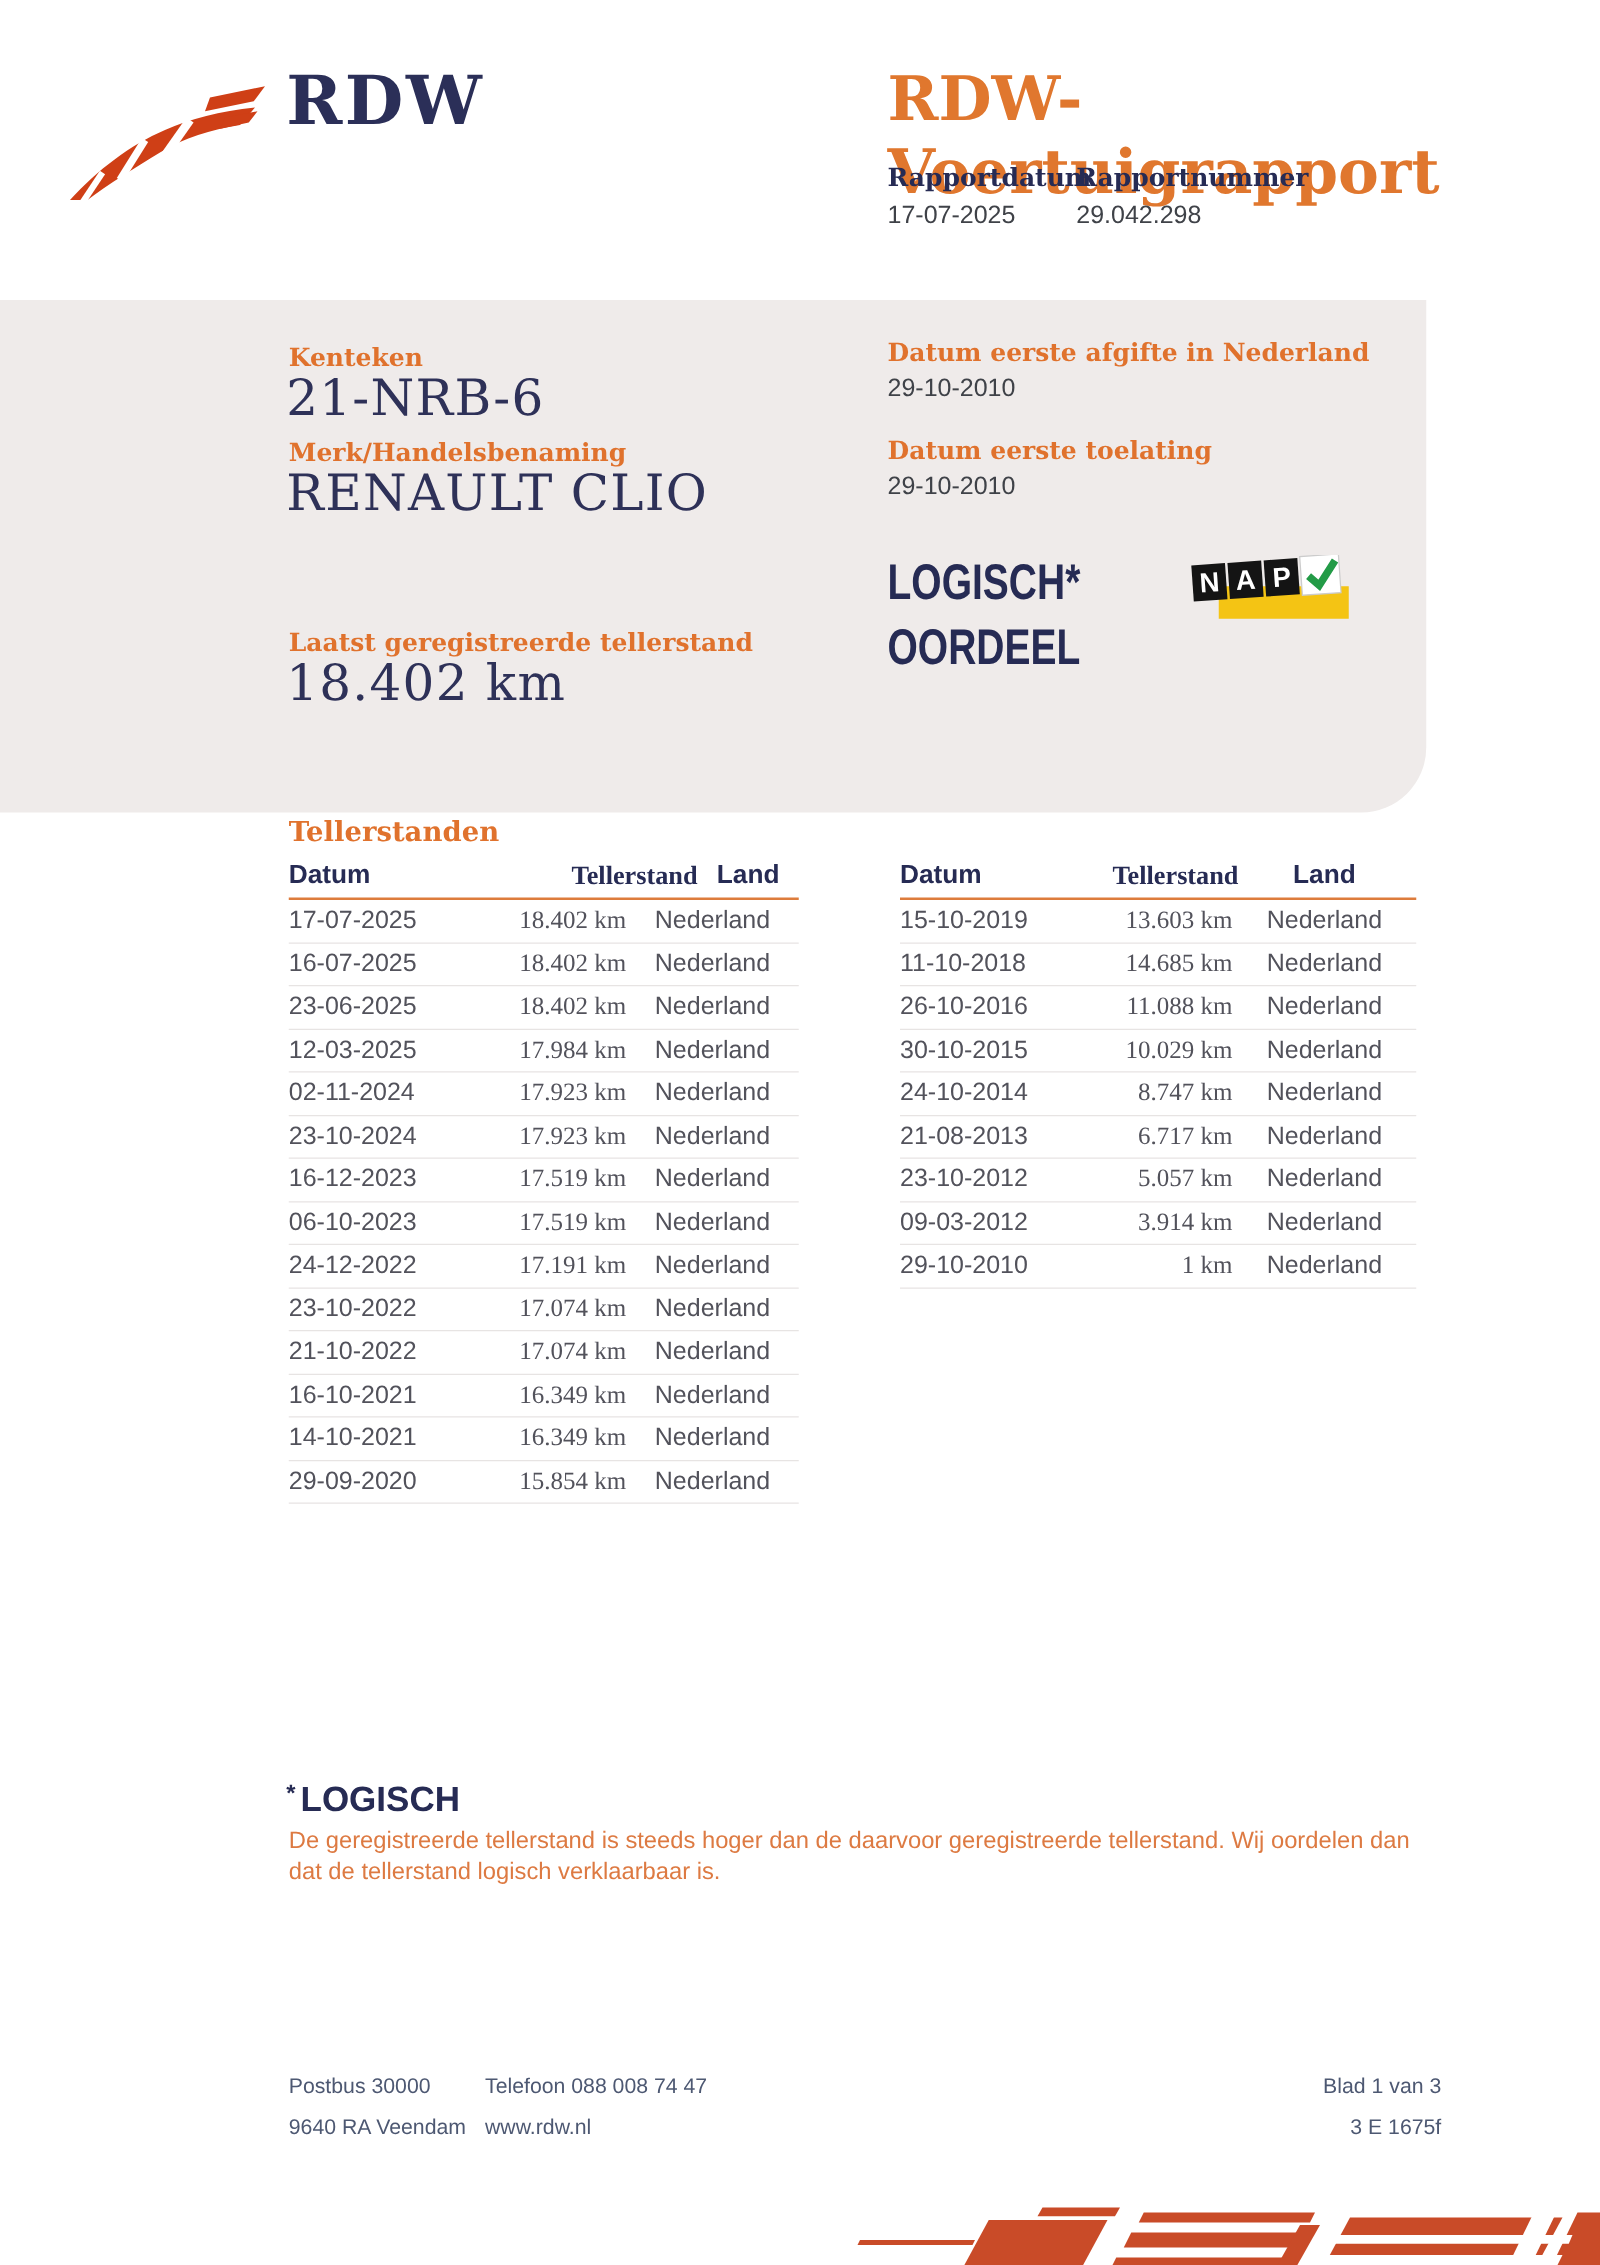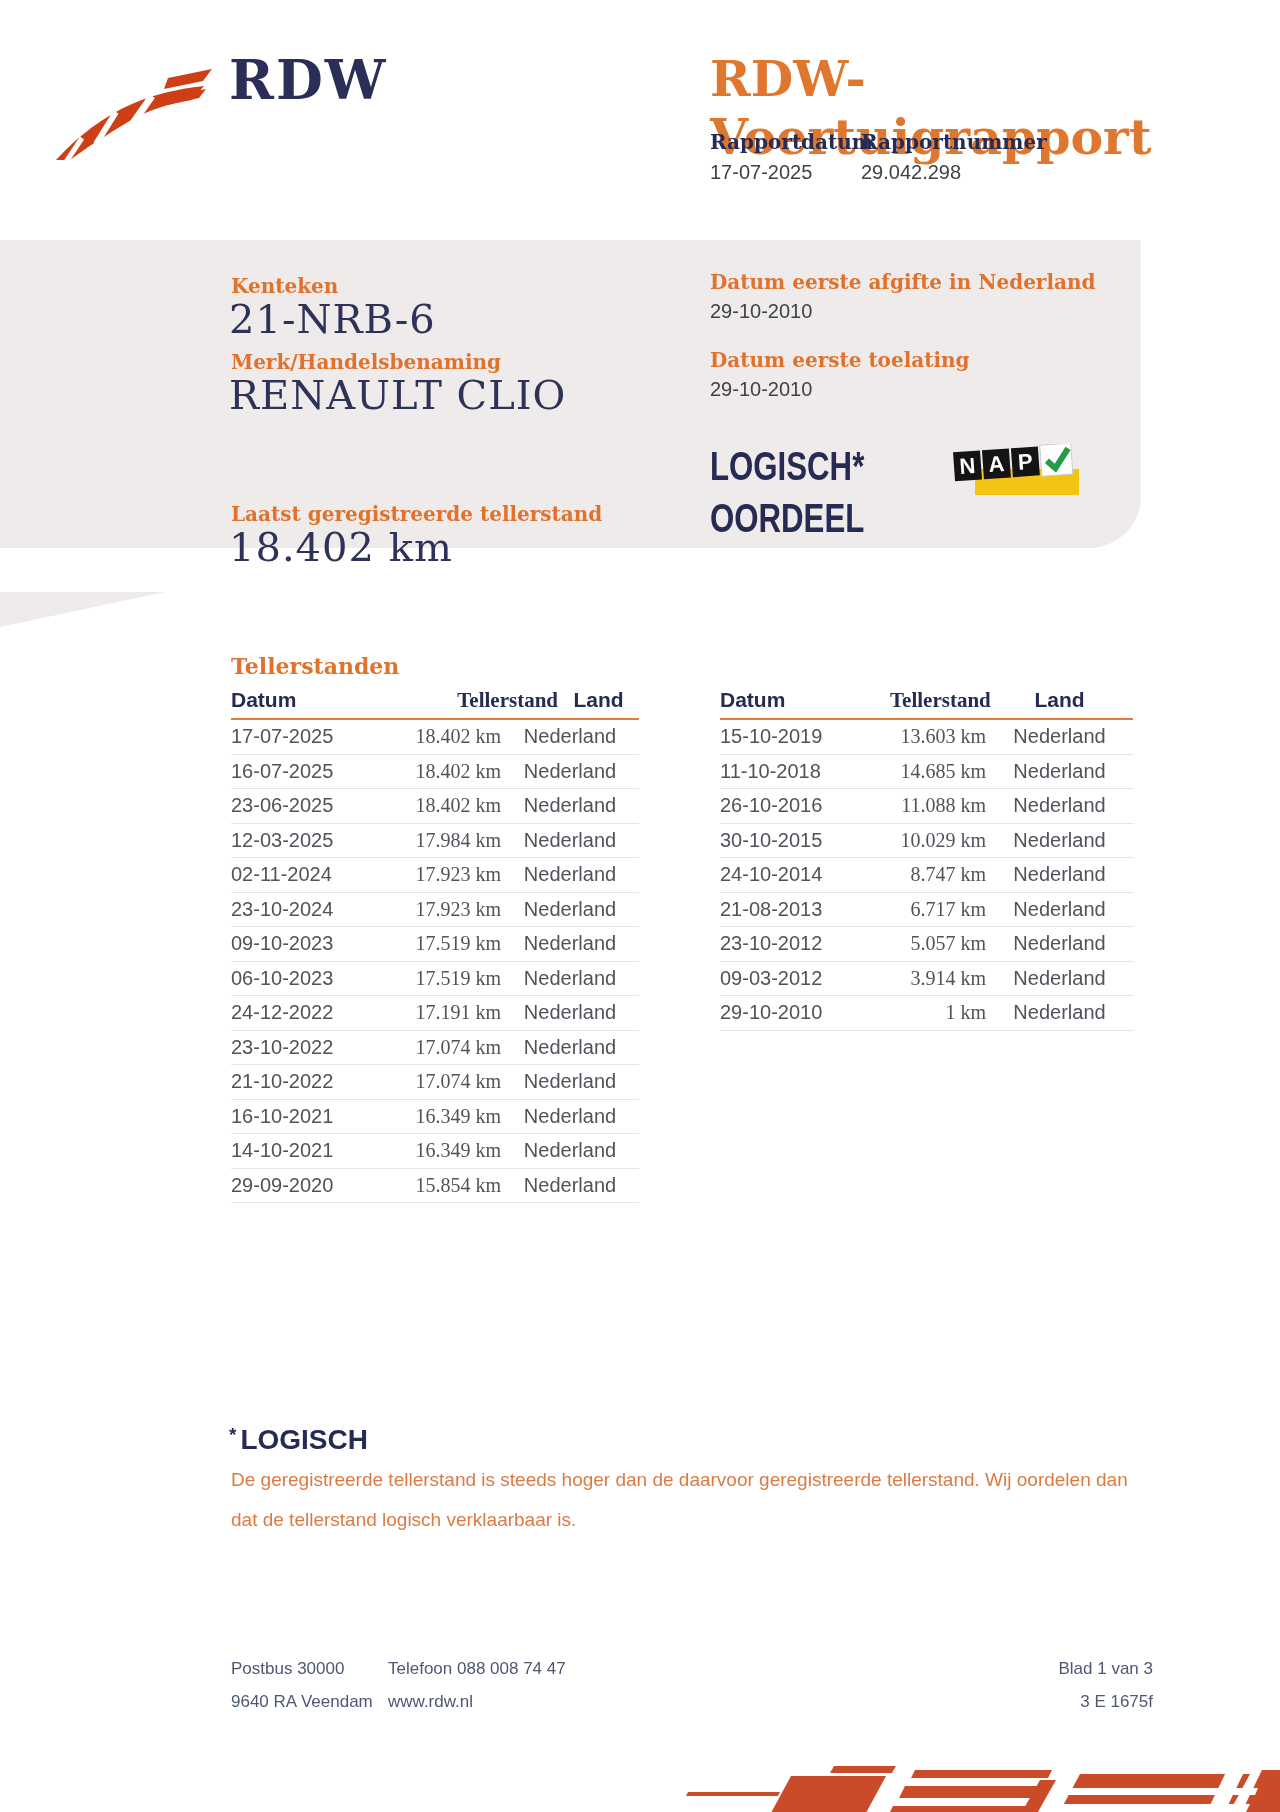--- a/index.html
+++ b/index.html
@@ -12,21 +12,21 @@
            font-weight:bold; font-size:54px; color:#2b2f58; letter-spacing:2px; }
   .title { position:absolute; left:710px; top:50px; margin:0; font-family:"DejaVu Serif",serif;
            font-weight:bold; font-size:49px; color:#e0772e; }
   .meta { position:absolute; top:130px; }
   .meta-date { left:710px; }
   .meta-number { left:861px; }
   .meta-label { font-family:"DejaVu Serif",serif; font-weight:bold; font-size:20px; color:#262b54; }
   .meta-value { margin-top:7px; font-size:20px; color:#3f4248; }
 
   
-  .panel { position:absolute; left:0; top:240px; width:1141px; height:308px;
+  .panel { position:absolute; left:0; top:240px; width:1141px; height:410px;
            background:#efebea; border-radius:0 0 52px 0; }
   .panel-tab { position:absolute; left:0; top:592px; width:165px; height:35px;
                background:#efebea; clip-path:polygon(0 0,100% 0,0 100%); }
   .flabel { position:absolute; font-family:"DejaVu Serif",serif; font-weight:bold;
             font-size:20px; color:#e0722d; white-space:nowrap; }
   .fvalue-serif { position:absolute; font-family:"DejaVu Serif",serif; font-size:40px;
                   color:#2e3158; letter-spacing:1px; white-space:nowrap; }
   .fvalue-sans { position:absolute; font-size:20px; color:#3f4248; white-space:nowrap; }
   .pos-kenteken-l { left:231px; top:34px; }
   .pos-kenteken-v { left:229px; top:56px; }
@@ -59,21 +59,21 @@
   .c2 { width:95px;  text-align:right;font-family:Liberation Serif, serif; }
   .c3 { width:138px; text-align:center; }
   .otable.left  .thead .c2 { width:152px; } .otable.left  .thead .c3 { width:81px; }
   .otable.right .c1 { width:170px; } .otable.right .c2 { width:96px; } .otable.right .c3 { width:147px; }
 
   
   .fn-heading { position:absolute; left:229px; top:1424px; margin:0; font-weight:bold;
                 font-size:28px; color:#262b54; }
   .fn-star { font-size:19px; vertical-align:8px; margin-right:4px; }
   .fn-text { position:absolute; left:231px; top:1460px; width:980px; font-size:19px;
-             line-height:40px; color:#dd7a42; white-space:pre-line; }
+             line-height:25px; color:#dd7a42; white-space:pre-line; }
 
   
   .foot { position:absolute; font-size:17px; color:#4d5872; white-space:nowrap; }
   .foot-addr1 { left:231px; top:1659px; }
   .foot-addr2 { left:231px; top:1692px; }
   .foot-phone { left:388px; top:1659px; }
   .foot-web   { left:388px; top:1692px; }
   .foot-page  { left:900px; top:1659px; width:253px; text-align:right; }
   .foot-code  { left:900px; top:1692px; width:253px; text-align:right; }
 
@@ -171,21 +171,21 @@
       <span class="c1">02-11-2024</span>
       <span class="c2">17.923 km</span>
       <span class="c3">Nederland</span>
     </div>
       <div class="trow">
       <span class="c1">23-10-2024</span>
       <span class="c2">17.923 km</span>
       <span class="c3">Nederland</span>
     </div>
       <div class="trow">
-      <span class="c1">09-10-2023</span>
+      <span class="c1">16-12-2023</span>
       <span class="c2">17.519 km</span>
       <span class="c3">Nederland</span>
     </div>
       <div class="trow">
       <span class="c1">06-10-2023</span>
       <span class="c2">17.519 km</span>
       <span class="c3">Nederland</span>
     </div>
       <div class="trow">
       <span class="c1">24-12-2022</span>

